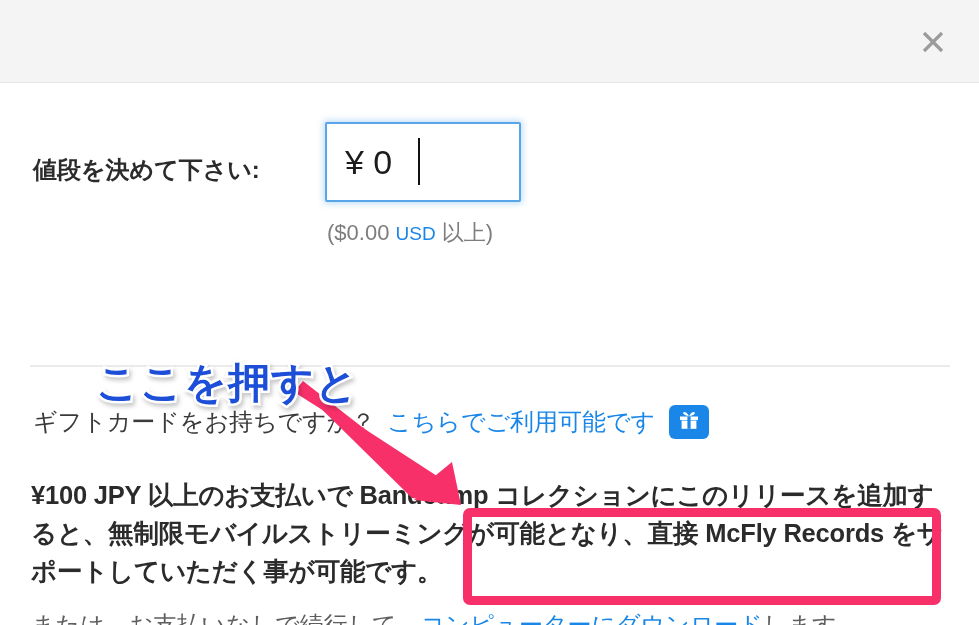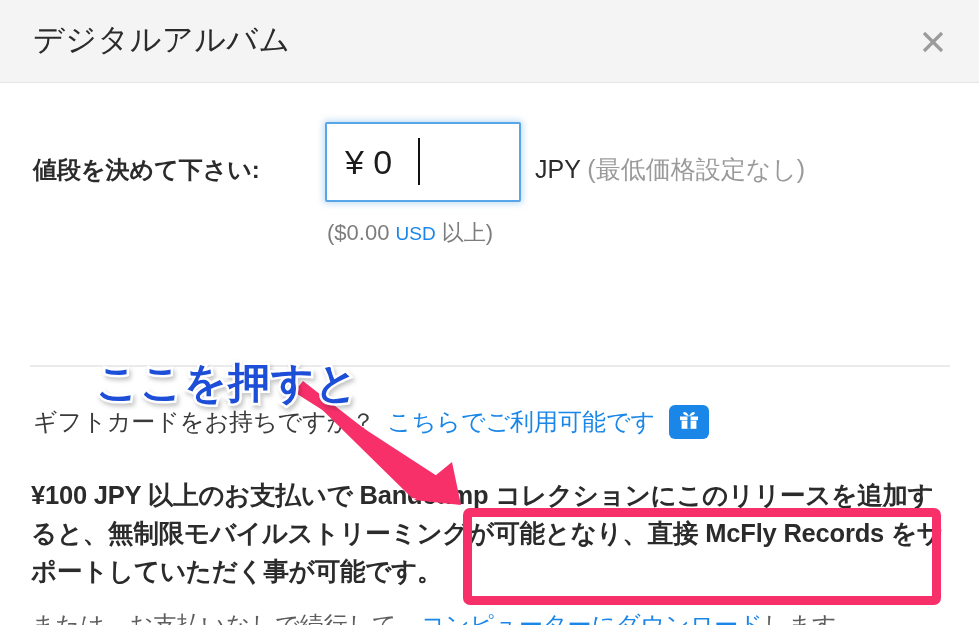--- a/index.html
+++ b/index.html
@@ -217,45 +217,40 @@
     height: 97px;
     box-sizing: border-box;
     border: 9px solid #f7306a;
     border-radius: 7px;
   }
 </style>
 </head>
 <body>
 
 <div class="modal-header">
-  <div class="modal-title">デジタルアルバム</div>
   <div class="close-btn">
     <span>
       <svg width="26" height="26" viewBox="0 0 26 26" aria-hidden="true">
         <line x1="4" y1="4" x2="22" y2="22" stroke="#9b9b9b" stroke-width="3.2" stroke-linecap="butt"></line>
         <line x1="22" y1="4" x2="4" y2="22" stroke="#9b9b9b" stroke-width="3.2" stroke-linecap="butt"></line>
       </svg>
     </span>
   </div>
 </div>
 
 <div class="modal-body">
 
   <div class="price-row">
     <div class="price-label">値段を決めて下さい:</div>
 
     <div class="price-input-wrap">
       <input class="price-input" type="text" value="¥ 0" style="">
       <div class="caret"></div>
     </div>
 
-    <div class="price-currency">
-      <span>JPY</span>
-      <span class="muted">(最低価格設定なし)</span>
-    </div>
 
     <div class="price-sub">
       <span>($0.00</span>
       <span class="usd-link">USD</span>
       <span>以上)</span>
     </div>
   </div>
 
   <div class="divider"></div>
 

